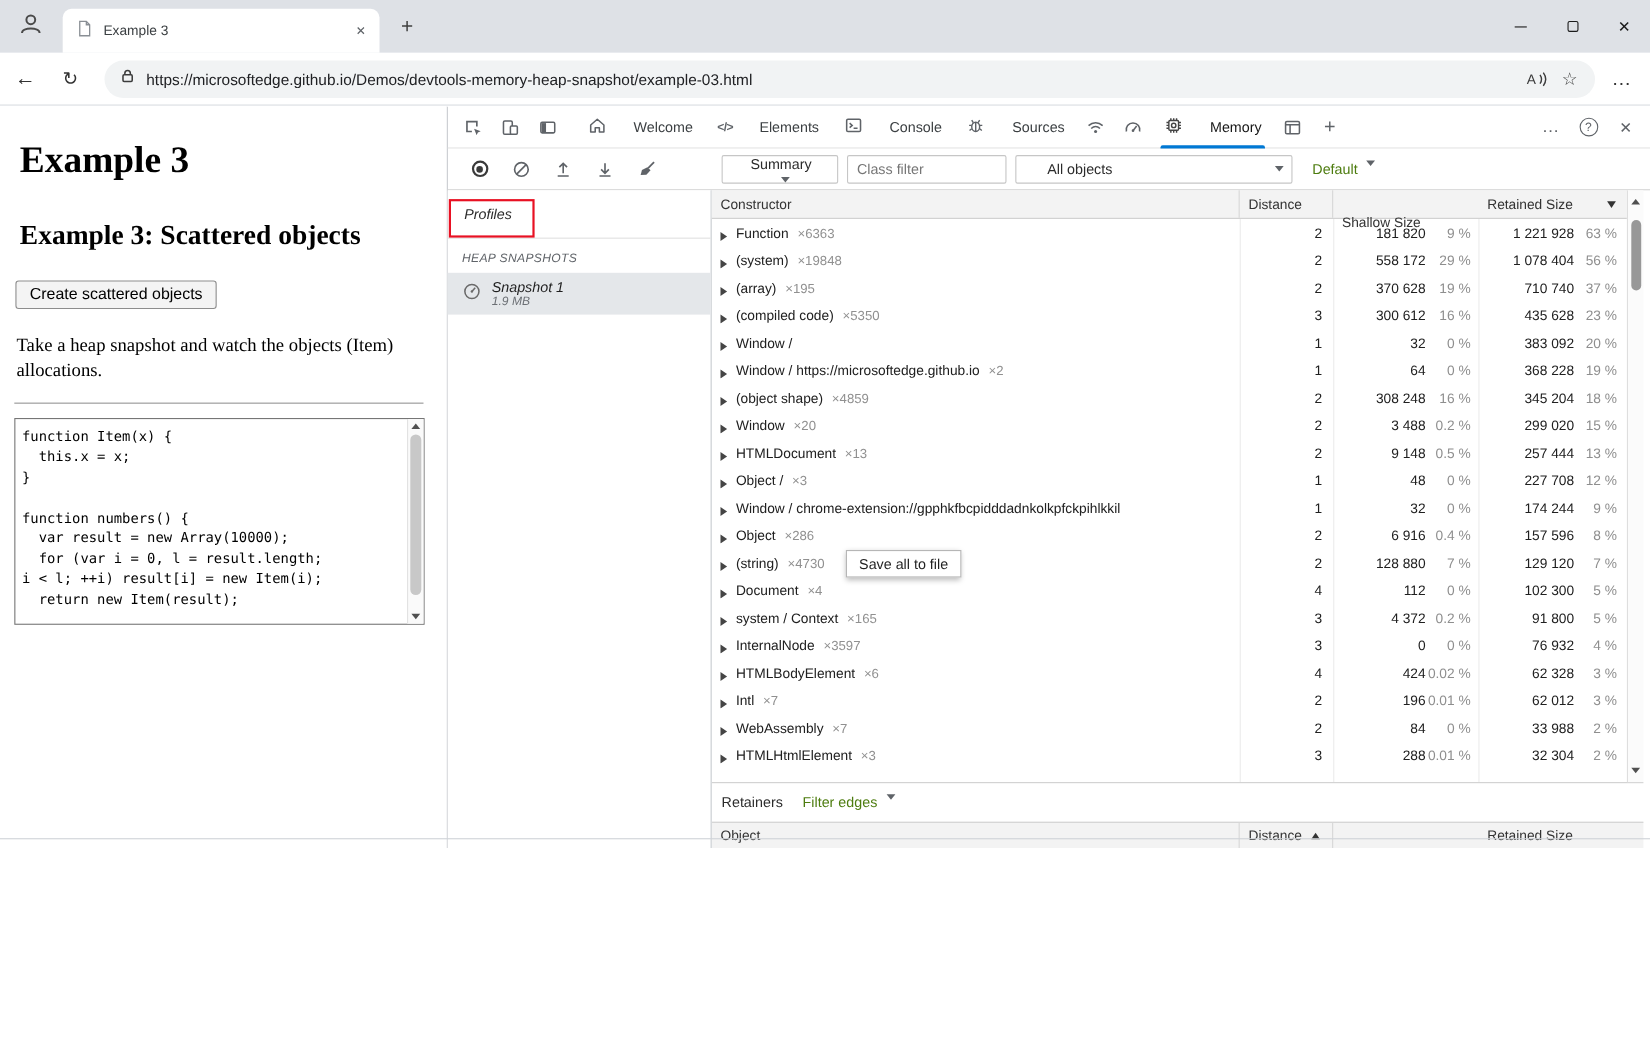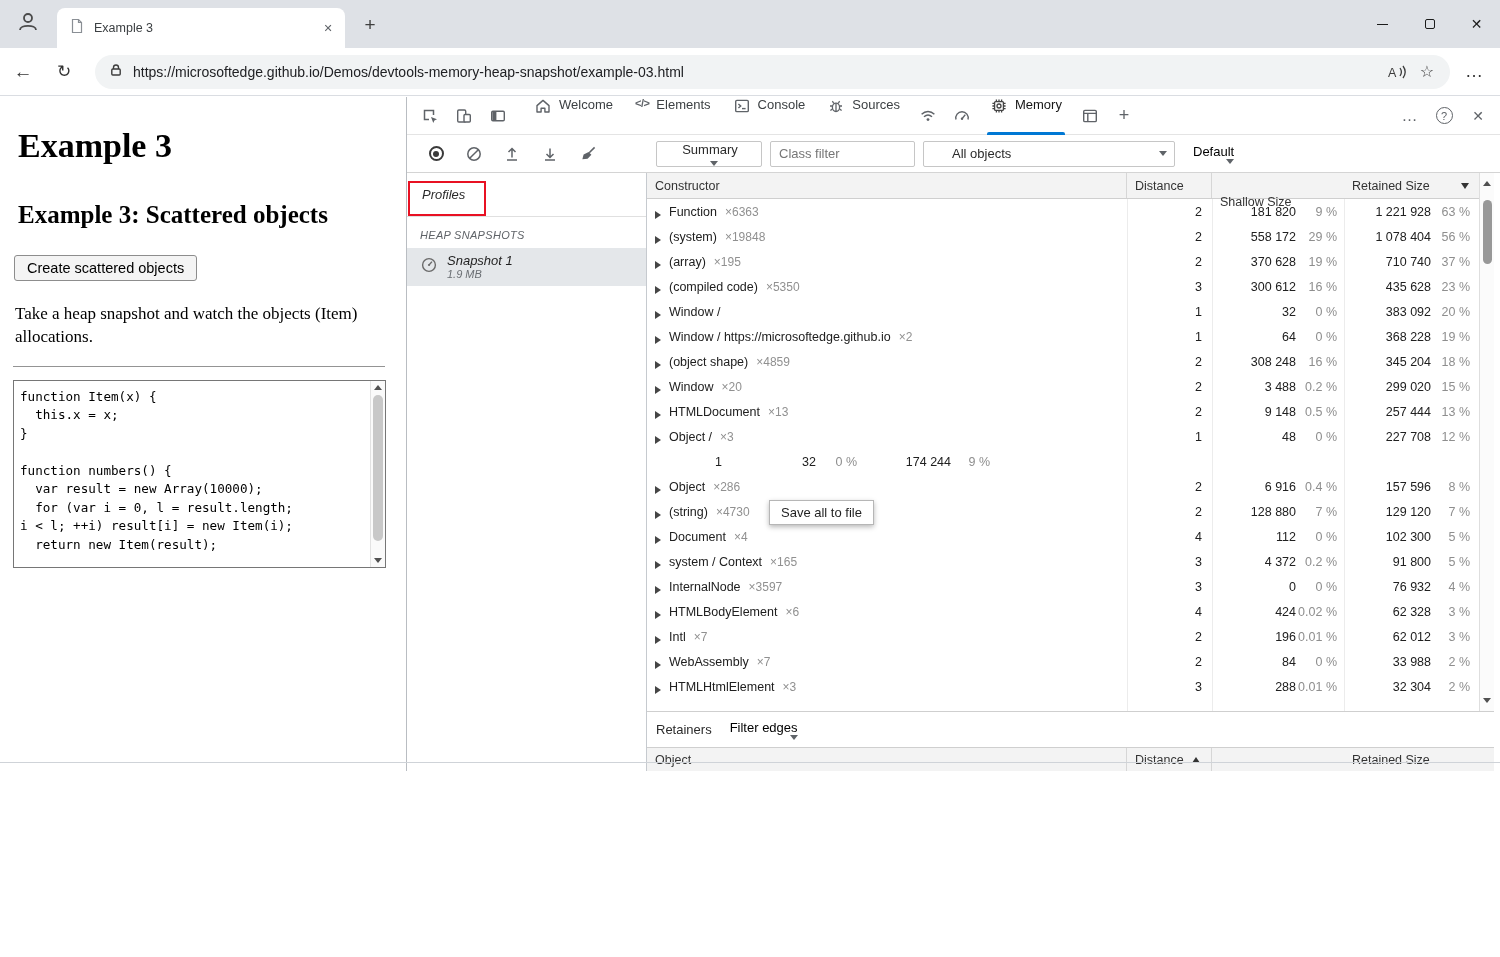--- a/index.html
+++ b/index.html
@@ -44,21 +44,21 @@
   .code-scrollbar{position:absolute;top:0;right:0;bottom:0;width:15px;background:#fafafa;border-left:1px solid #e2e2e2;}
   .sb-arrow{position:absolute;left:0;right:0;display:flex;justify-content:center;}
   .tri-up-sm{width:0;height:0;border-left:4px solid transparent;border-right:4px solid transparent;border-bottom:5px solid #505050;}
   .tri-down-sm{width:0;height:0;border-left:4px solid transparent;border-right:4px solid transparent;border-top:5px solid #505050;}
   .code-thumb{position:absolute;left:2px;right:2px;top:14px;height:146px;background:#c8c8c8;border-radius:6px;}
 
   
   .devtools{flex:1;min-width:0;border-left:1px solid #b9bdc2;display:flex;flex-direction:column;background:#fff;}
   .dt-tabbar{height:38px;flex:none;display:flex;align-items:center;padding-left:6px;border-bottom:1px solid #e4e4e4;}
   .dt-iconbtn{width:30px;height:30px;margin:0 2px;display:flex;align-items:center;justify-content:center;color:#5f6368;border-radius:4px;flex:none;}
-  .dt-tab{height:38px;display:flex;align-items:flex-start;gap:7px;padding:0 11px;font-size:13px;color:#3c4043;position:relative;flex:none;}
+  .dt-tab{height:38px;display:flex;align-items:center;gap:24px;padding:0 11px;font-size:13px;color:#3c4043;position:relative;flex:none;}
   .dt-tab.active{color:#161616;}
   .dt-tab.active::after{content:"";position:absolute;left:8px;right:8px;bottom:0;height:3px;border-radius:2px 2px 0 0;background:var(--accent,#0078d4);}
   .first-tab{margin-left:8px;}
   .elements-glyph{font-size:11px;font-weight:700;color:#5f6368;letter-spacing:-0.5px;}
   .dt-right{margin-left:auto;display:flex;align-items:center;padding-right:5px;}
   .help-circle{width:17px;height:17px;border:1.3px solid #5f6368;border-radius:50%;display:flex;align-items:center;justify-content:center;font-size:11px;}
   .dt-close-glyph{font-size:14px;}
   .plus-glyph{font-size:18px;color:#5f6368;}
   .moredots{font-size:16px;letter-spacing:1px;}
 
@@ -66,21 +66,21 @@
   .tool-btn{width:28px;height:28px;margin-right:10px;display:flex;align-items:center;justify-content:center;flex:none;color:#5f6368;}
   .record-glyph{width:15px;height:15px;border-radius:50%;border:2px solid #3a3a3a;position:relative;}
   .record-glyph::after{content:"";position:absolute;left:2.5px;top:2.5px;width:6px;height:6px;border-radius:50%;background:#3a3a3a;}
   .dd{height:26px;border:1px solid #c6c6c6;border-radius:2px;background:#fff;display:flex;align-items:center;font-size:13px;color:#2b2b2b;padding:0 7px 0 9px;flex:none;}
   .dd .lab{flex:1;}
   .caret{width:0;height:0;border-left:4px solid transparent;border-right:4px solid transparent;border-top:5px solid #5f6368;margin-left:8px;flex:none;}
   .dd-summary{width:106px;margin-left:44px;flex-direction:column;}
   .filter-input{width:145px;height:26px;margin-left:8px;border:1px solid #c6c6c6;border-radius:2px;font-size:13px;padding:0 8px;color:#333;font-family:inherit;outline:none;}
   .filter-input::placeholder{color:#767676;}
   .dd-objects{width:252px;margin-left:8px;padding-left:28px;}
-  .dd-plain{display:flex;align-items:flex-end;font-size:13px;color:#000000;margin-left:18px;flex-direction:column;}
+  .dd-plain{display:flex;align-items:flex-start;font-size:13px;color:#4d7c0f;margin-left:18px;}
 
   .dt-body{flex:1;min-height:0;display:flex;}
   .dt-sidebar{width:240px;flex:none;border-right:1px solid #c6cacf;position:relative;background:#fff;font-style:italic;}
   .profiles-header{height:44px;border-bottom:1px solid #e0e0e0;display:flex;align-items:center;padding-left:15px;font-size:13px;color:#2b2b2b;position:relative;}
   .red-box{position:absolute;left:1px;top:8px;width:78px;height:35px;border:2px solid var(--annotation-red,#e81123);pointer-events:none;}
   .snap-label{margin:12px 0 0 13px;font-size:11px;color:#5f6368;letter-spacing:.3px;}
   .snapshot-item{margin-top:7px;height:38px;background:#e4e7ea;display:flex;align-items:center;padding-left:13px;gap:9px;}
   .snap-name{font-size:13px;color:#1f1f1f;line-height:1.2;}
   .snap-size{font-size:11px;color:#6b6f74;line-height:1.2;}
 
@@ -556,20 +556,25 @@
                     <span class="val">48</span>
                     <span class="pct">0 %</span>
                   </div>
                   <div class="rc-size ret">
                     <span class="val">227 708</span>
                     <span class="pct">12 %</span>
                   </div>
                 </div>
 
                 <div class="heap-row">
+                  <div class="rc-cons">
+                    <span class="disc"></span>
+                    <span>Window / chrome-extension://gpphkfbcpidddadnkolkpfckpihlkkil</span>
+                    <span class="ccount"></span>
+                  </div>
                   <div class="rc-dist">1</div>
                   <div class="rc-size">
                     <span class="val">32</span>
                     <span class="pct">0 %</span>
                   </div>
                   <div class="rc-size ret">
                     <span class="val">174 244</span>
                     <span class="pct">9 %</span>
                   </div>
                 </div>

